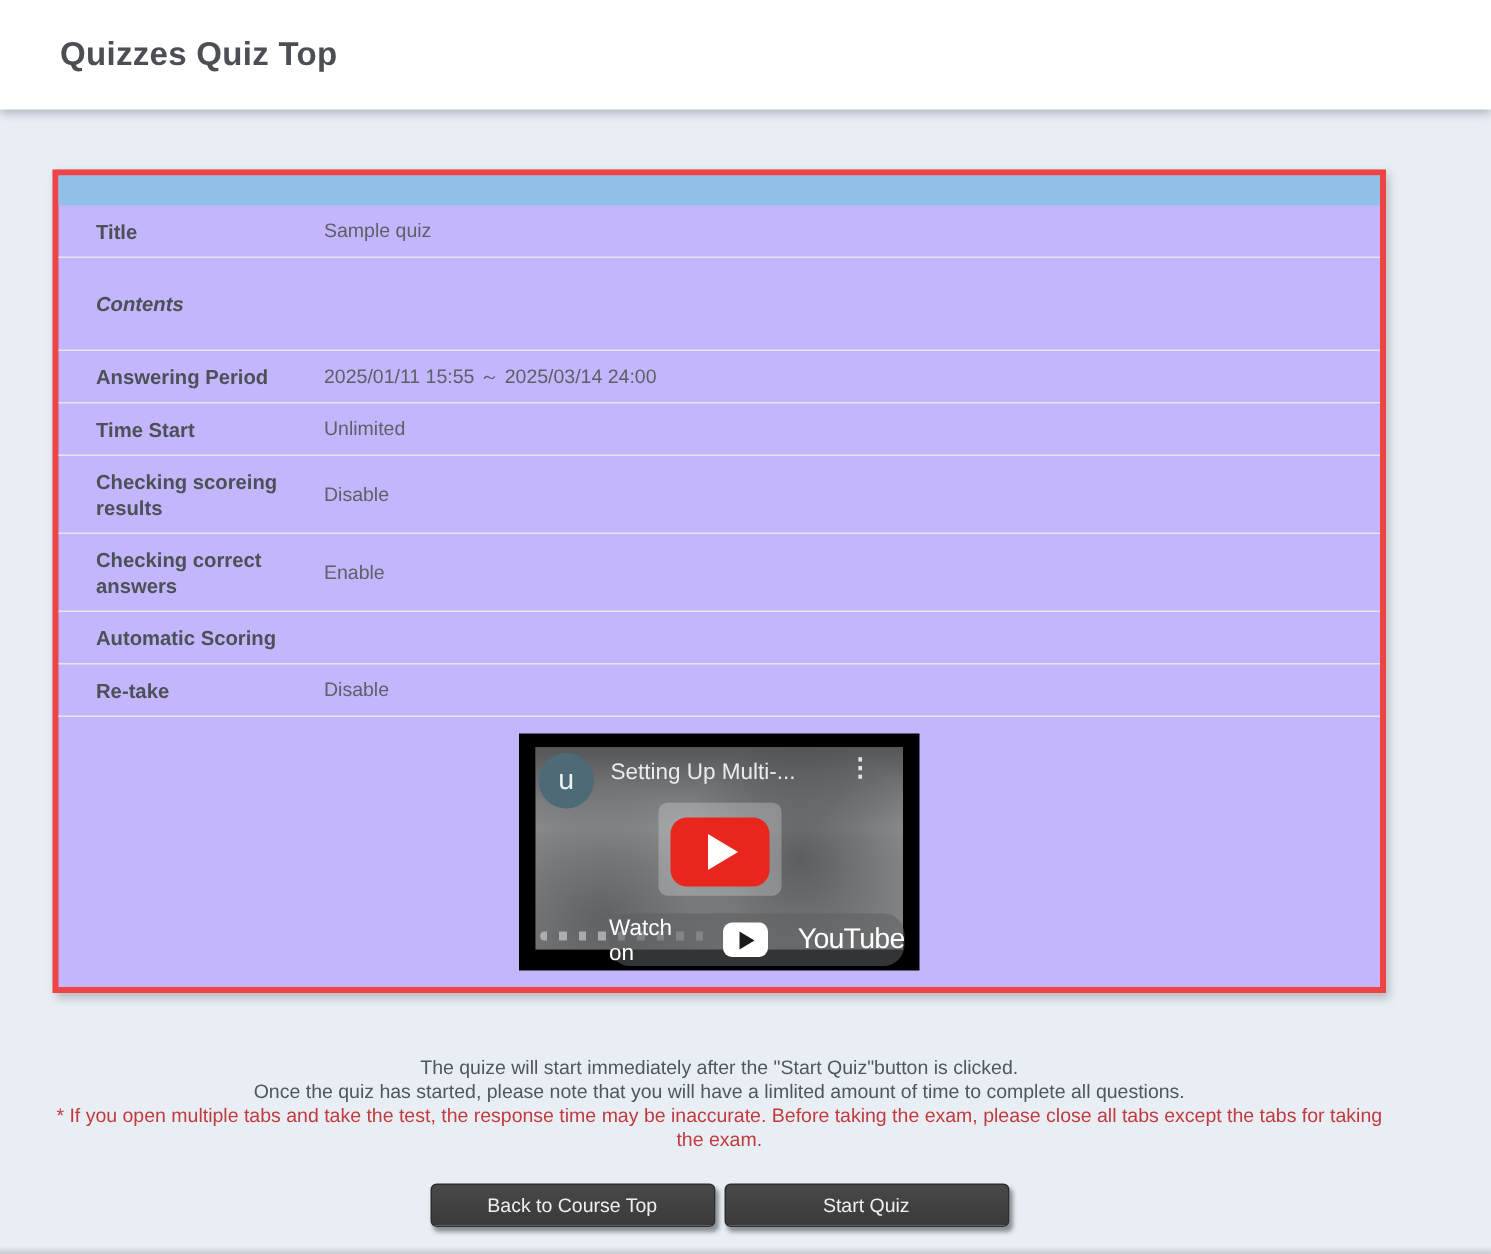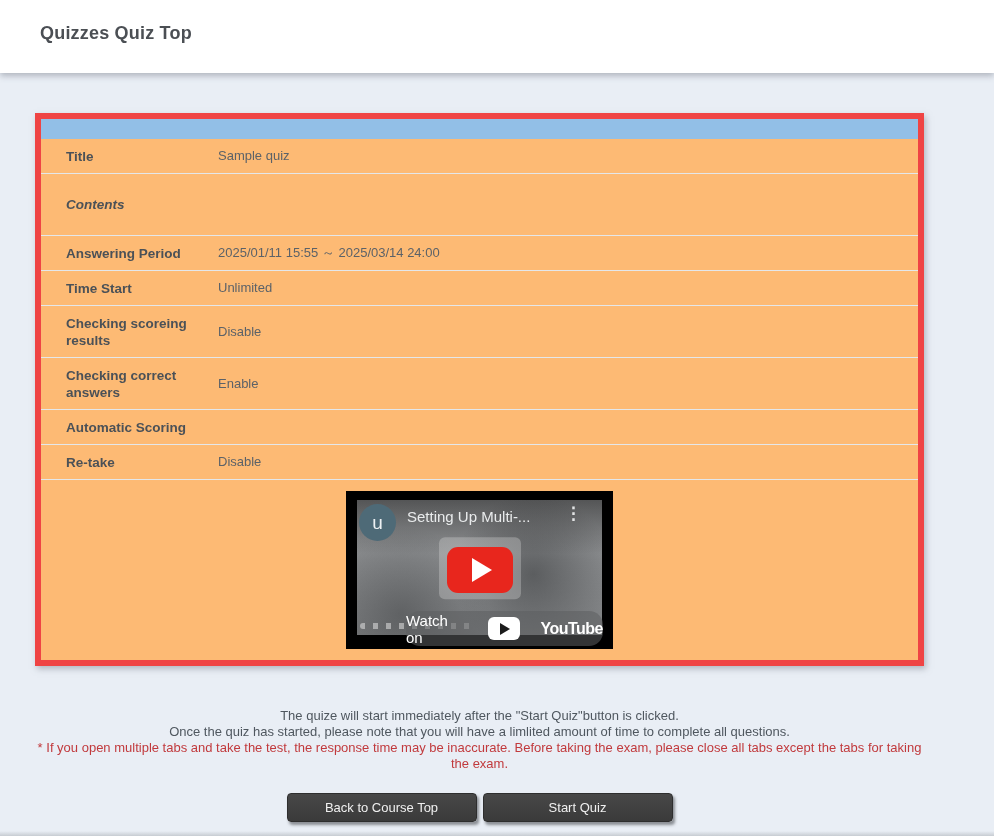--- a/index.html
+++ b/index.html
@@ -15,32 +15,32 @@
   .topbar {
     height: 73px;
     background: #ffffff;
     box-shadow: 0 3px 6px rgba(110,116,128,0.45);
     position: relative;
     z-index: 2;
   }
   .topbar h1 {
     margin: 0;
     padding: 23px 0 0 40px;
-    font-size: 18px;
+    font-size: 22px;
     font-weight: bold;
     color: #4b4f54;
     letter-spacing: 0.2px;
   }
 
   
   .card {
     width: 889px;
     margin: 40px 0 0 35px;
-    background: #fdba74;
-    border: 6px solid #ef4444;
+    background: #c4b5fd;
+    border: 4px solid #ef4444;
     box-shadow: 2px 3px 6px rgba(125,131,142,0.5);
   }
   .accent-bar { height: 20px; background: #92bfe7; }
 
   .trow {
     display: flex;
     align-items: center;
     border-bottom: 1px solid #e4e7ea;
     min-height: 35px;
   }
@@ -163,21 +163,21 @@
     border-radius: 6px;
     display: flex; align-items: center; justify-content: center;
   }
   .yt-badge .yt-tri {
     width: 0; height: 0;
     border-left: 10px solid #1b1b1b;
     border-top: 6px solid transparent;
     border-bottom: 6px solid transparent;
     margin-left: 2px;
   }
-  .yt-word { font-weight: bold; font-size: 16px; letter-spacing: -0.5px; }
+  .yt-word { font-weight: normal; font-size: 19px; letter-spacing: -0.5px; }
   .film-dots {
     position: absolute;
     left: 3px; bottom: 6px;
     width: 112px; height: 6px;
     background: repeating-linear-gradient(90deg,
       rgba(225,225,225,0.55) 0 5px, rgba(0,0,0,0) 5px 13px);
     border-radius: 3px;
   }
 
   

